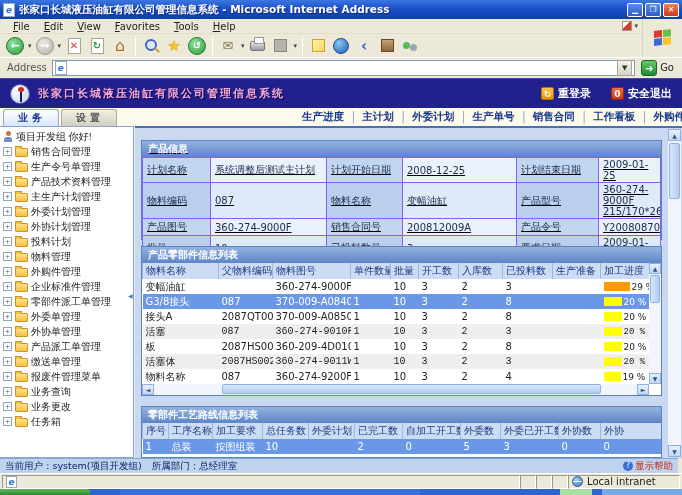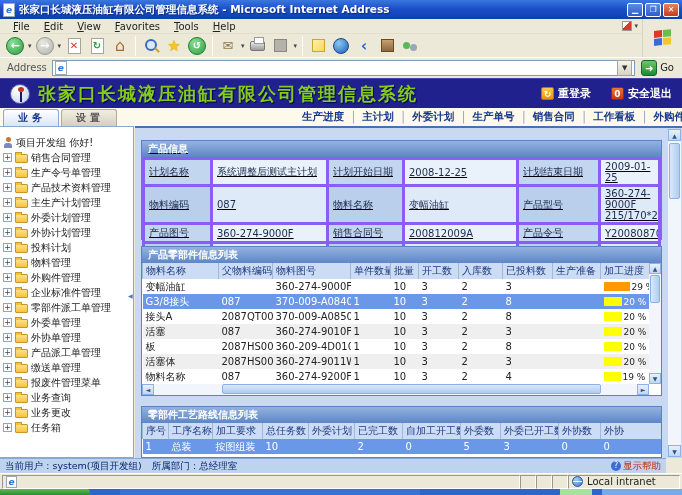--- a/index.html
+++ b/index.html
@@ -77,21 +77,21 @@
     color:#fff; font-size:10px; font-weight:bold; text-align:center; line-height:15px; }
   .go-text { color:#222; }
 
   
   .appheader { position:absolute; top:78px; left:0; right:0; height:30px; background:#21218E;
     display:flex; align-items:center; padding:0 10px; border-top:1px solid #4444AA; }
   .logo { width:20px; height:20px; border-radius:50%; background:radial-gradient(circle at 35% 30%,#FFFFFF,#C0D0EC);
     position:relative; flex:none; border:1px solid #5A5AB0; }
   .logo::before { content:''; position:absolute; left:9px; top:7px; width:2px; height:10px; background:#16166E; }
   .logo::after { content:''; position:absolute; left:7px; top:2px; width:6px; height:5px; border-radius:50%; background:#D03018; }
-  .appheader .app-title { color:#84cc16; font-size:18px; font-weight:bold; letter-spacing:2px; margin-left:8px;
+  .appheader .app-title { color:#f9a8d4; font-size:11px; font-weight:bold; letter-spacing:2px; margin-left:8px;
     text-shadow:1px 1px 1px #000050; white-space:nowrap; }
   .header-actions { margin-left:auto; display:flex; align-items:center; gap:6px; color:#fff; font-size:11px; font-weight:bold; }
   .ic-relogin { width:13px; height:13px; background:linear-gradient(#FFC84A,#E8920A); border:1px solid #B8720A; border-radius:2px;
     color:#fff; font-size:9px; text-align:center; line-height:12px; }
   .ic-logout { width:13px; height:13px; background:linear-gradient(#F07040,#C83A10); border:1px solid #98280A; border-radius:2px;
     color:#fff; font-size:9px; font-weight:bold; text-align:center; line-height:12px; }
   .header-btn { display:flex; align-items:center; gap:4px; }
   .header-btn + .header-btn { margin-left:14px; }
 
   
@@ -101,21 +101,21 @@
     border:1px solid #8CA8D8; border-bottom:none; border-radius:3px 3px 0 0; letter-spacing:4px; padding-left:2px; }
   .tab.active { background:linear-gradient(#FFFFFF,#D8E6F8); color:#16388C; }
   .tab.inactive { background:linear-gradient(#F2EFE2,#D4D0BE); color:#555; border-color:#B0AC98; }
   .navlinks { position:absolute; left:302px; top:0; height:18px; display:flex; align-items:center;
     font-size:10.5px; font-weight:bold; color:#16388C; white-space:nowrap; }
   .nav-sep { color:#8898C8; padding:0 6px; font-weight:normal; }
 
   
   .main { position:absolute; top:126px; left:0; right:0; height:332px; }
   .sidebar { position:absolute; left:0; top:0; width:134px; height:100%; background:#fff;
-    border:1px solid #8CA8D0; border-left:none; font-size:10px; color:#222; overflow:hidden; padding-top:8px; }
+    border:1px solid #8CA8D0; border-left:none; font-size:10px; color:#222; overflow:hidden; padding-top:2px;font-family:Liberation Serif, serif; }
   .greet-row { display:flex; align-items:center; gap:3px; height:15px; padding-left:3px; }
   .person { width:10px; height:11px; position:relative; flex:none; }
   .person::before { content:''; position:absolute; top:0; left:3px; width:5px; height:5px; border-radius:50%; background:#C87830; }
   .person::after { content:''; position:absolute; bottom:0; left:1px; width:8px; height:5px; border-radius:3px 3px 0 0; background:#7888C8; }
   .tree-item { display:flex; align-items:center; gap:3px; height:15px; padding-left:3px; white-space:nowrap; }
   .plusbox { width:9px; height:9px; border:1px solid #8CA8BF; background:#fff; color:#444;
     font-size:8px; line-height:7px; text-align:center; flex:none; }
   .folder { width:13px; height:9px; background:linear-gradient(#FFE08A,#F5C33C); border:1px solid #C9952B;
     border-radius:1px; position:relative; flex:none; margin-top:2px; }
   .folder::before { content:''; position:absolute; top:-3px; left:-1px; width:5px; height:2px;
@@ -125,32 +125,32 @@
   .content { position:absolute; left:135px; top:0; right:0; height:100%;
     background:#C9D9F2; border-top:2px solid #4B6FB0; }
   .panel { position:absolute; left:6px; right:20px; background:#fff; border:1px solid #5C82C0; }
   .panel-header { height:16px; background:linear-gradient(180deg,#93B2E0,#5E86C6); color:#fff;
     font-weight:bold; font-size:10px; display:flex; align-items:center; padding-left:6px; }
   #panel-product { top:12px; height:100px;text-decoration:underline; }
   #panel-parts { top:118px; height:150px; }
   #panel-route { top:278px; height:52px; overflow:hidden; }
 
   table { border-collapse:collapse; table-layout:fixed; width:100%; }
-  .info-table td { font-size:10px; padding:1px 4px; border:3px solid #8b5cf6; color:#1A2A4A; overflow:hidden; }
+  .info-table td { font-size:10px; padding:1px 4px; border:1px solid #8b5cf6; color:#1A2A4A; overflow:hidden; }
   .info-table td.lbl { background:#C3D6F0; }
   .info-table td.val { background:#E9F1FB; }
   .info-table tr:nth-child(even) td.lbl { background:#BACFEC; }
   .info-table tr:nth-child(even) td.val { background:#DFEAF8; }
 
   .grid-wrap { position:relative; }
   .grid-table th { height:16px; background:#CCDCF4; color:#1C3A80; font-size:10px; font-weight:normal;
     text-align:left; padding:0 3px; border-left:1px solid #9FB8DC; white-space:nowrap; overflow:hidden; }
   .grid-table td { height:15px; font-size:10px; color:#222; padding:0 3px; white-space:nowrap; overflow:hidden; }
   .grid-table tr.odd td { background:#FFFFFF; }
-  .grid-table tr.even td { background:#EFEFEF; }
+  .grid-table tr.even td { background:#EFEFEF;font-family:Liberation Mono, monospace; }
   .grid-table tr.selected td { background:#6B97E8; color:#fff; }
   .pcell { display:flex; align-items:center; gap:2px; }
   .pbar { height:9px; flex:none; }
   .ptext { font-size:9px; }
 
   
   .sb-btn { background:linear-gradient(#E8F0FC,#C2D6F2); border:1px solid #8CB0E8; color:#33527E;
     display:flex; align-items:center; justify-content:center; font-size:6px; }
   .v-scroll { position:absolute; width:12px; background:#F2F6FC; }
   .v-scroll .sb-btn { width:12px; height:11px; }
@@ -160,21 +160,21 @@
   .h-scroll .sb-btn { width:12px; height:11px; flex:none; }
   .h-track { position:relative; flex:1; }
   .h-thumb { position:absolute; top:0px; height:10px; background:linear-gradient(#D8E8FC,#B0CCF0);
     border:1px solid #8CB0E8; border-radius:2px; }
   #parts-vscroll { right:0; top:16px; bottom:11px; }
   #content-scrollbar { position:absolute; right:1px; top:1px; bottom:1px; width:13px; background:#F2F6FC; }
   #content-scrollbar .sb-btn { width:13px; height:12px; position:absolute; left:0; }
   #content-scrollbar .v-thumb { top:14px; height:56px; left:1px; width:11px; }
 
   
-  .statusbar-app { position:absolute; top:458px; left:0; right:16px; height:15px; background:#BDD3EE;
+  .statusbar-app { position:absolute; top:458px; left:0; right:4px; height:15px; background:#BDD3EE;
     border-top:1px solid #8CA8D0; display:flex; align-items:center; font-size:9.5px; color:#0A246A; padding:0 5px; white-space:nowrap; }
   .sb-seg { margin-right:10px; }
   .sb-time { margin-left:80px; }
   .sb-help { margin-left:auto; display:flex; align-items:center; gap:2px; color:#CC2200; }
   .ic-help { width:10px; height:10px; border-radius:50%; background:#3C6CD8; color:#fff; font-size:8px;
     line-height:10px; text-align:center; flex:none; }
 
   .statusbar-ie { position:absolute; top:473px; left:0; right:0; height:16px; background:#ECE9D8;
     border-top:1px solid #fff; display:flex; align-items:center; font-size:10px; color:#222; }
   .ie-panel-main { flex:1; height:14px; margin:1px 0 1px 2px; border:1px solid; border-color:#9A988E #fff #fff #9A988E;

